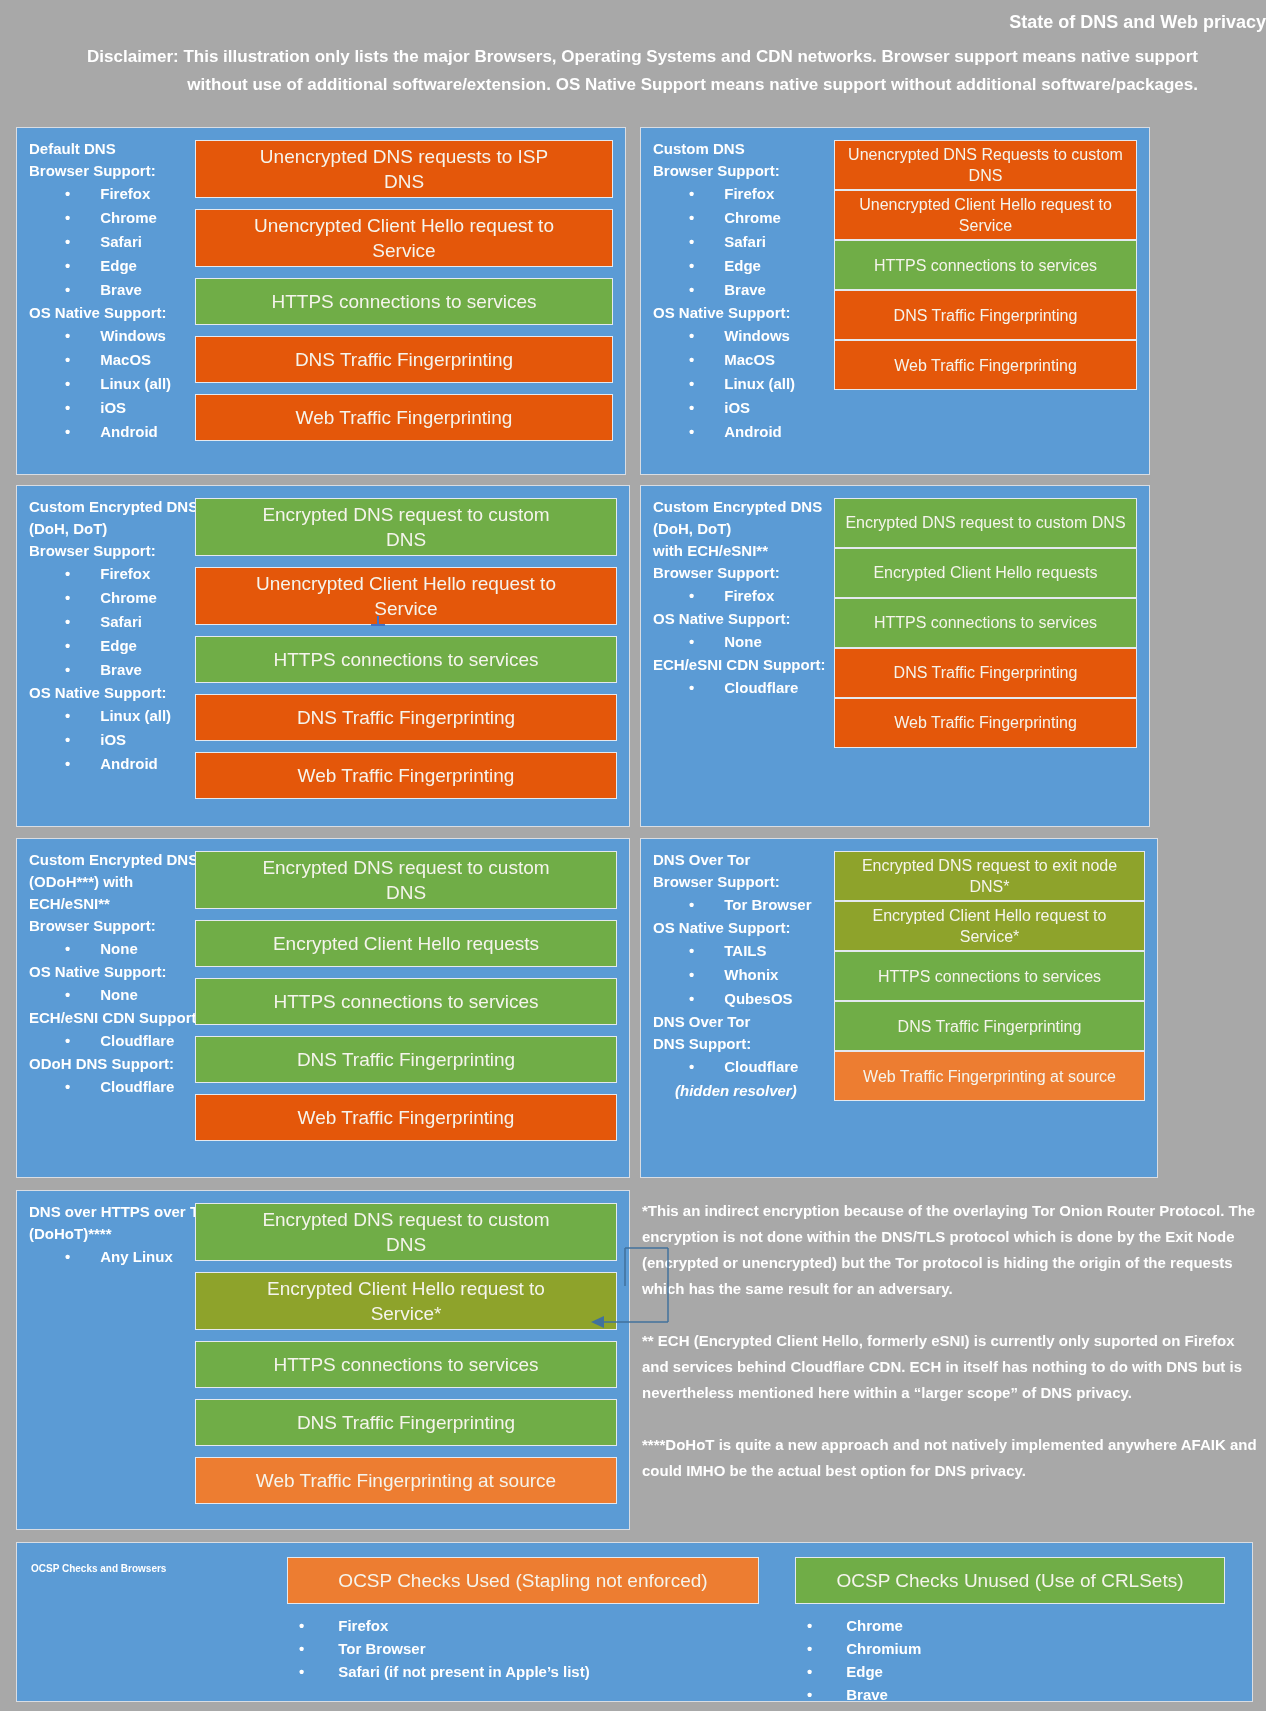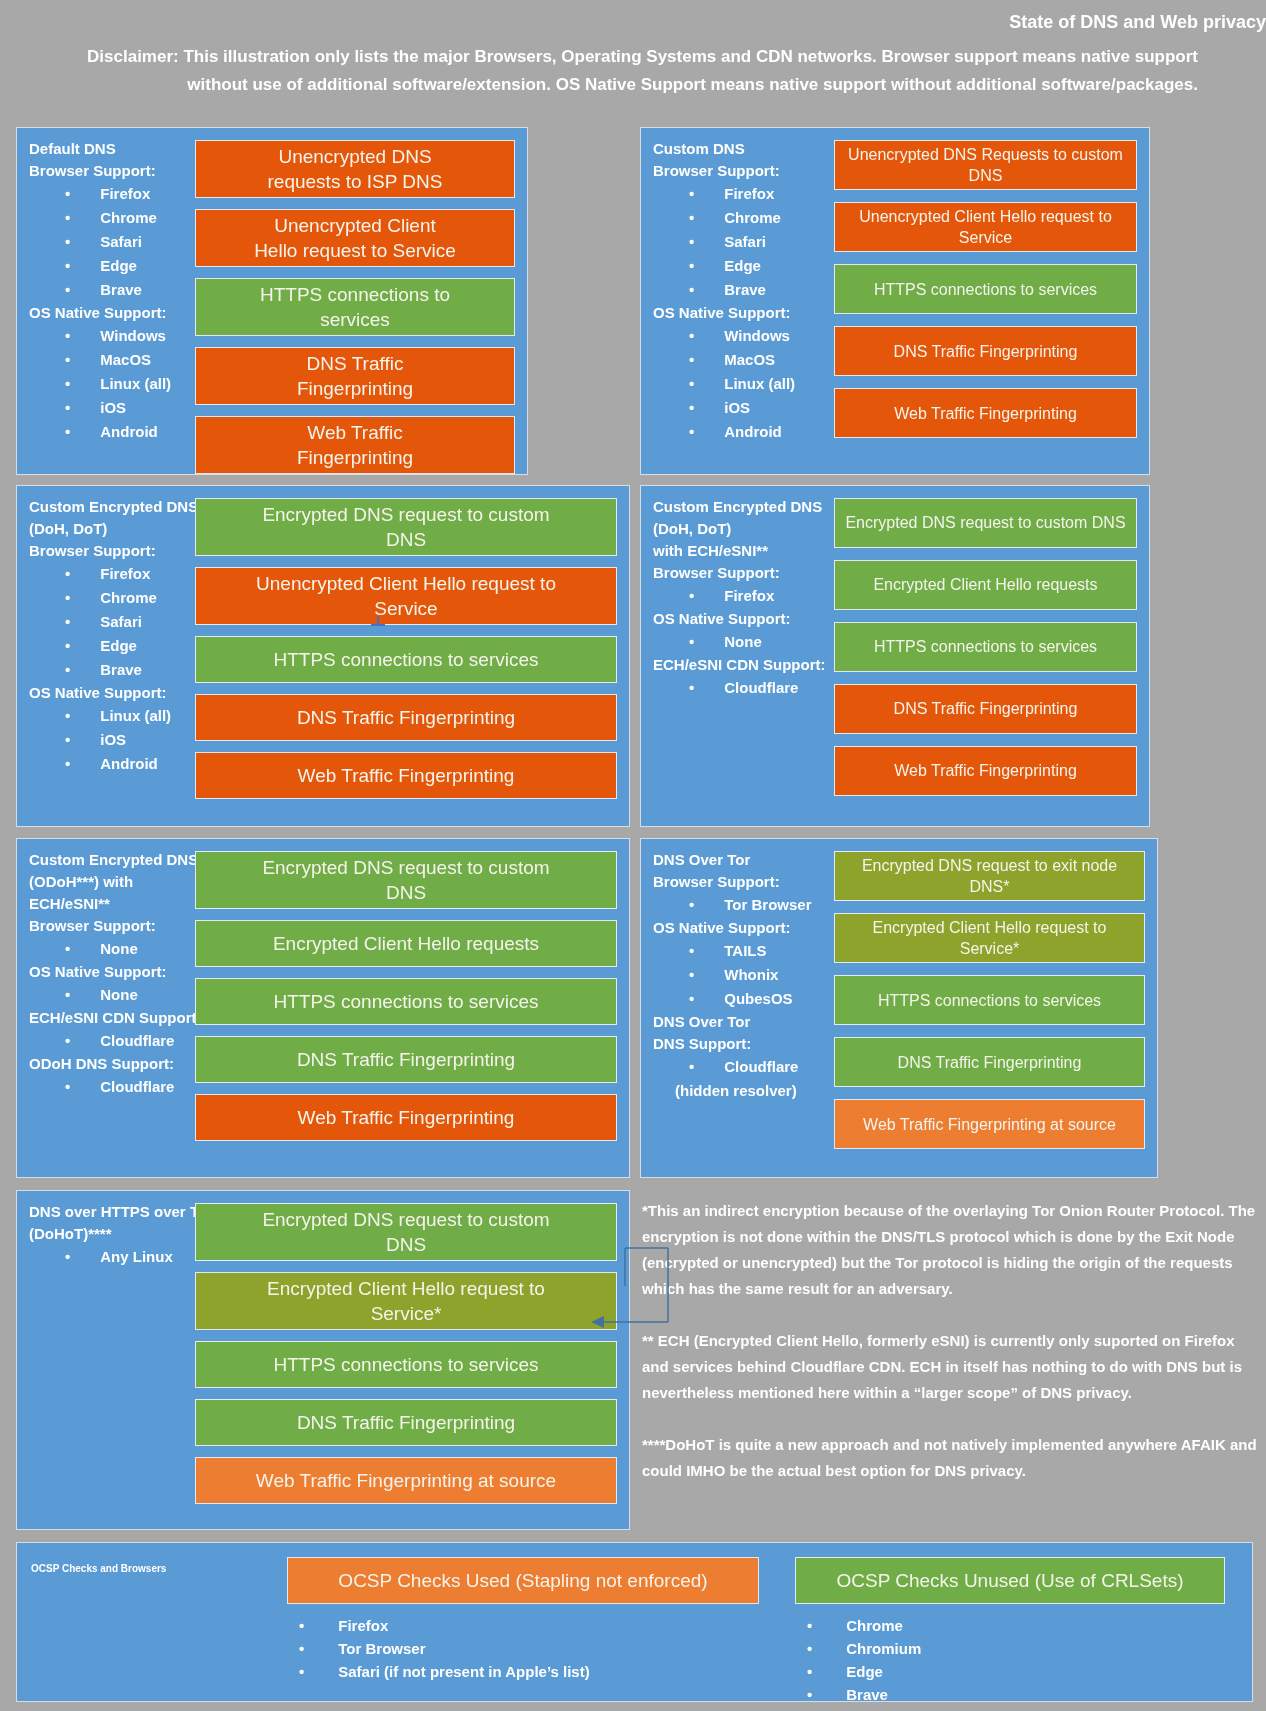--- a/index.html
+++ b/index.html
@@ -7,39 +7,39 @@
     font-family:"Liberation Sans",sans-serif;overflow:hidden;}
 
   
   .app-header{position:absolute;top:12px;left:0;width:100%;text-align:right;color:#fff;}
   .title{font-size:18px;font-weight:700;margin:0 0 10px 0;}
   .disclaimer{font-size:17px;font-weight:700;line-height:28px;max-width:1130px;margin:0 auto;}
 
   
   .panel{position:absolute;background:var(--blue,#5B9BD5);border:1px solid #D9DDE3;
     box-sizing:border-box;display:flex;}
-  #p0{left:16px;top:127px;width:512px;height:348px}
+  #p0{left:16px;top:127px;width:610px;height:348px}
   #p1{left:640px;top:127px;width:510px;height:348px}
   #p2{left:16px;top:485px;width:614px;height:342px}
   #p3{left:640px;top:485px;width:510px;height:342px}
   #p4{left:16px;top:838px;width:614px;height:340px}
   #p5{left:640px;top:838px;width:518px;height:340px}
   #p6{left:16px;top:1190px;width:614px;height:340px}
 
   .info{flex:0 0 auto;padding:10px 0 0 12px;color:#fff;font-weight:700;font-size:15px;box-sizing:border-box;}
   .panel.left  .info{width:178px}
   .panel.right .info{width:193px}
   .ih{line-height:22px;white-space:nowrap;}
   .ib{display:flex;padding-left:36px;gap:30px;line-height:24px;}
   .ib .dot{flex:0 0 auto;}
-  .is{padding-left:22px;line-height:24px;}
+  .is{padding-left:22px;line-height:24px;font-style:italic;}
 
   .bars{flex:1 1 auto;display:flex;flex-direction:column;margin:12px 12px 0 0;}
   .panel.left  .bars{gap:11px}
-  .panel.right .bars{gap:12px}
+  .panel.right .bars{}
   .bar{display:flex;align-items:center;justify-content:center;text-align:center;
     color:#F5F4EC;border:1px solid #E4E9EF;box-sizing:border-box;line-height:1.32;}
   .panel.left  .bar{min-height:47px;font-size:19px;padding:3px 56px}
   .panel.right .bar{min-height:50px;font-size:16px;padding:3px 6px}
   .bar-orange{background:var(--orange,#E4570A)}
   .bar-orange-light{background:var(--orangeL,#ED7D31)}
   .bar-green{background:var(--green,#70AD47)}
   .bar-olive{background:var(--olive,#8EA32B)}
 
   

